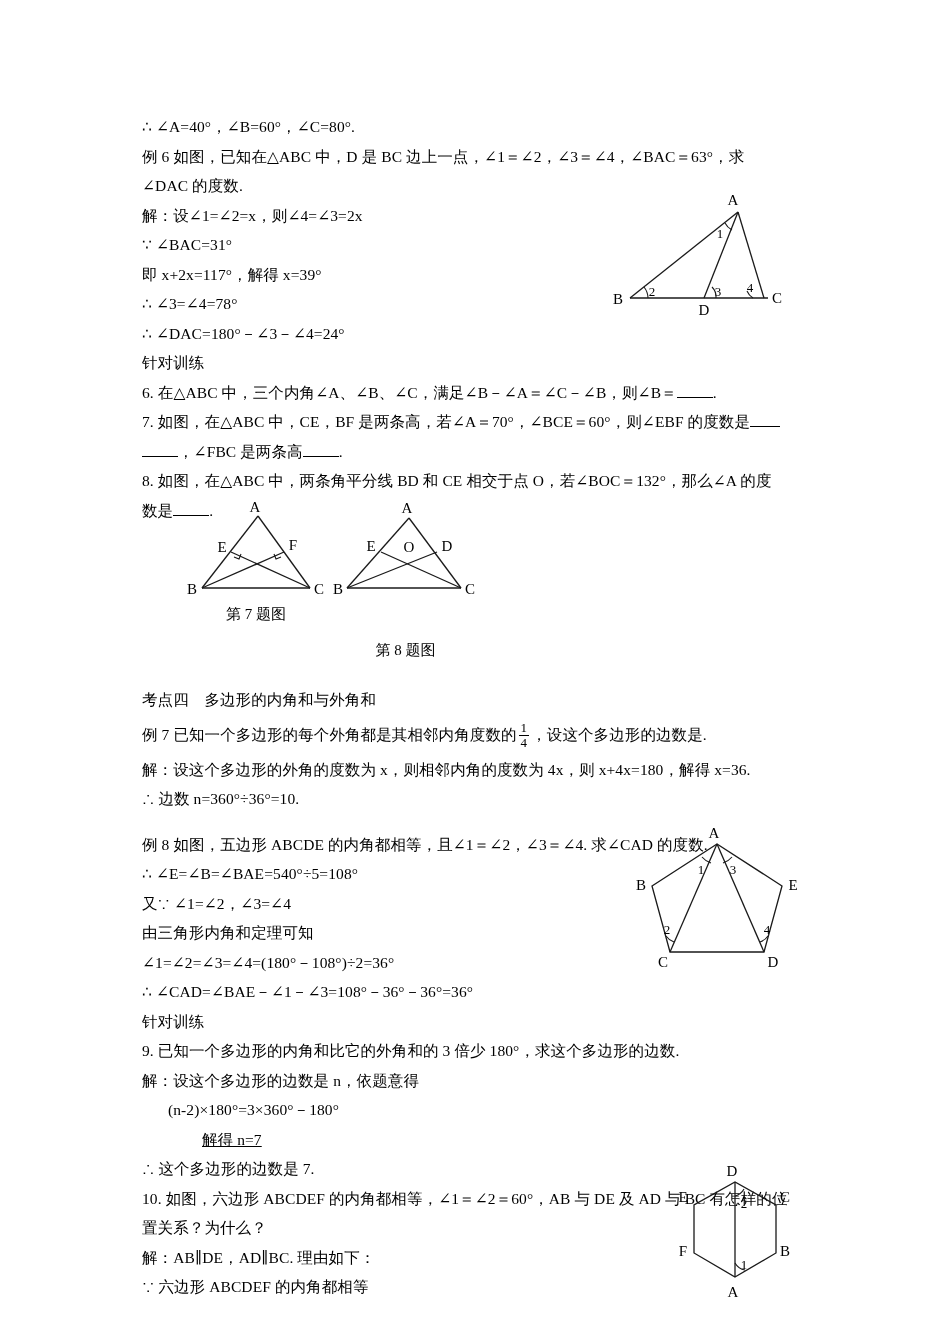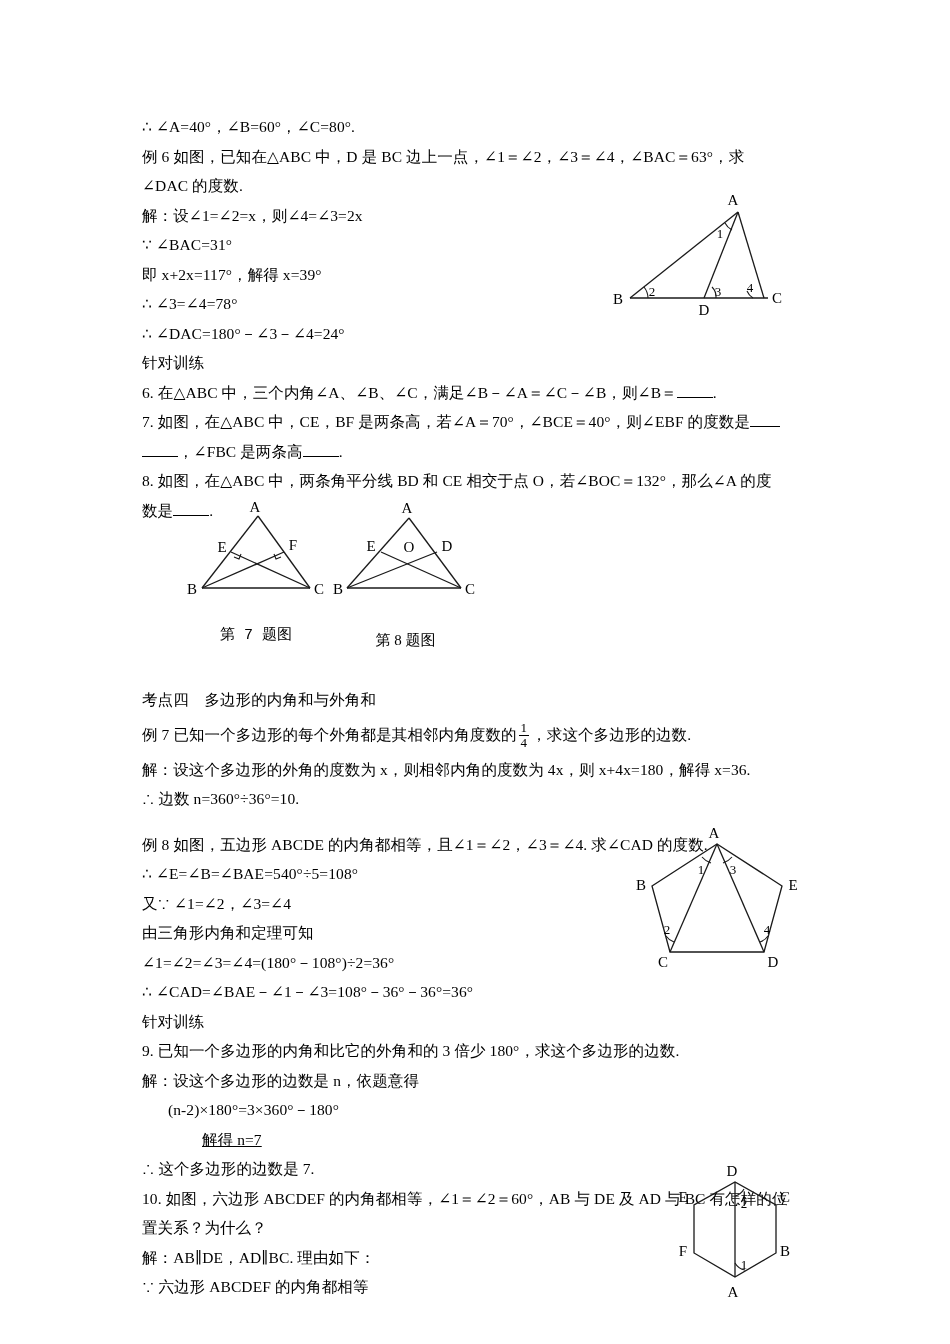--- a/index.html
+++ b/index.html
@@ -88,31 +88,31 @@
     <div class="line">∠DAC 的度数.</div>
     <div class="line">解：设∠1=∠2=x，则∠4=∠3=2x</div>
     <div class="line">∵  ∠BAC=31°</div>
     <div class="line">即  x+2x=117°，解得  x=39°</div>
     <div class="line">∴  ∠3=∠4=78°</div>
     <div class="line">∴  ∠DAC=180°－∠3－∠4=24°</div>
     <div class="line">针对训练</div>
 
     <div class="line"><span>6. 在△ABC 中，三个内角∠A、∠B、∠C，满足∠B－∠A＝∠C－∠B，则∠B＝</span><span class="blank"></span>.</div>
 
-    <div class="line"><span>7. 如图，在△ABC 中，CE，BF 是两条高，若∠A＝70°，∠BCE＝40°，则∠EBF 的度数是</span><span class="blank sm"></span></div>
+    <div class="line"><span>7. 如图，在△ABC 中，CE，BF 是两条高，若∠A＝70°，∠BCE＝60°，则∠EBF 的度数是</span><span class="blank sm"></span></div>
     <div class="line"><span class="blank"></span><span>，∠FBC 是两条高</span><span class="blank"></span>.</div>
 
     <div class="line">8. 如图，在△ABC 中，两条角平分线 BD 和 CE 相交于点 O，若∠BOC＝132°，那么∠A 的度</div>
     <div class="line"><span>数是</span><span class="blank"></span>.</div>
 
     <div style="height:160px"></div>
 
     <div class="line">考点四　多边形的内角和与外角和</div>
 
-    <div class="line" style="line-height:40px"><span>例 7  已知一个多边形的每个外角都是其相邻内角度数的</span><span class="frac"><span class="num">1</span><span class="den">4</span></span><span>，求这个多边形的边数.</span></div>
+    <div class="line" style="line-height:40px"><span>例 7  已知一个多边形的每个外角都是其相邻内角度数的</span><span class="frac"><span class="num">1</span><span class="den">4</span></span><span>，设这个多边形的边数是.</span></div>
 
     <div class="line">解：设这个多边形的外角的度数为 x，则相邻内角的度数为 4x，则 x+4x=180，解得 x=36.</div>
     <div class="line">∴  边数 n=360°÷36°=10.</div>
 
     <div class="gapline"></div>
 
     <div class="line">例 8  如图，五边形 ABCDE 的内角都相等，且∠1＝∠2，∠3＝∠4.  求∠CAD 的度数.</div>
     <div class="line">∴  ∠E=∠B=∠BAE=540°÷5=108°</div>
     <div class="line">又∵  ∠1=∠2，∠3=∠4</div>
     <div class="line">由三角形内角和定理可知</div>
@@ -166,39 +166,39 @@
       <line x1="124" y1="88" x2="45" y2="52"></line>
 
       <polyline points="48,57 53,59 55,54" class="arc"></polyline>
       <polyline points="95,57 90,59 88,54" class="arc"></polyline>
       <text x="69" y="12" text-anchor="middle">A</text>
       <text x="6" y="94" text-anchor="middle">B</text>
       <text x="133" y="94" text-anchor="middle">C</text>
       <text x="36" y="52" text-anchor="middle">E</text>
       <text x="107" y="50" text-anchor="middle">F</text>
     </svg>
-    <div class="figcap" style="margin-top:20px;font-family:Liberation Mono, monospace;">第 7 题图</div>
+    <div class="figcap" style="">第 7 题图</div>
   </div>
 
   <div class="fig" style="left:333px; top:500px;">
     <svg width="145" height="105" viewBox="0 0 145 105">
       <line x1="14" y1="88" x2="128" y2="88"></line>
       <line x1="14" y1="88" x2="76" y2="18"></line>
       <line x1="76" y1="18" x2="128" y2="88"></line>
 
       <line x1="14" y1="88" x2="104" y2="52"></line>
       <line x1="128" y1="88" x2="48" y2="52"></line>
       <text x="74" y="13" text-anchor="middle">A</text>
       <text x="5" y="94" text-anchor="middle">B</text>
       <text x="137" y="94" text-anchor="middle">C</text>
       <text x="38" y="51" text-anchor="middle">E</text>
       <text x="114" y="51" text-anchor="middle">D</text>
       <text x="76" y="52" text-anchor="middle">O</text>
     </svg>
-    <div class="figcap" style="margin-top:26px;">第 8 题图</div>
+    <div class="figcap" style="margin-top:36px;">第 8 题图</div>
   </div>
 
   <div class="fig" style="left:622px; top:824px;">
     <svg width="190" height="148" viewBox="0 0 190 148">
 
       <polygon points="95,20 30,62 48,128 142,128 160,62"></polygon>
       <line x1="95" y1="20" x2="48" y2="128"></line>
       <line x1="95" y1="20" x2="142" y2="128"></line>
 
       <path class="arc" d="M 80 33 A 19 19 0 0 0 89 39"></path>

